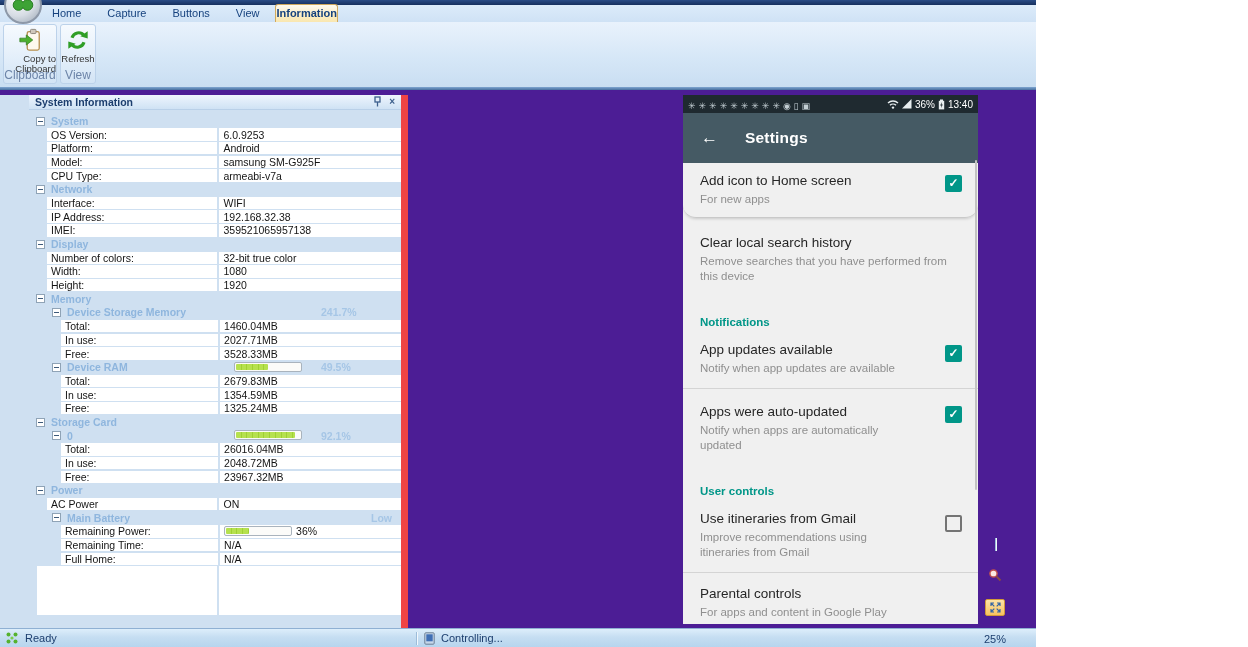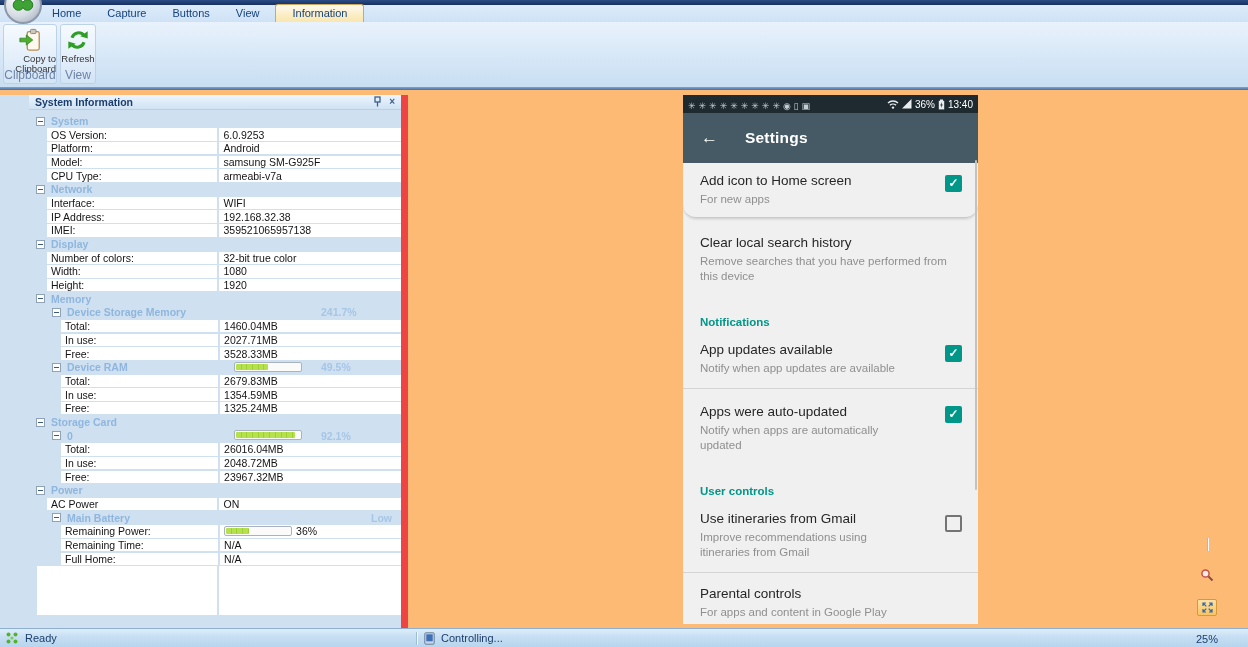--- a/index.html
+++ b/index.html
@@ -1,28 +1,28 @@
 <!DOCTYPE html>
 <html><head>
 <meta charset="utf-8">
 <style>
   html,body{margin:0;padding:0;}
-  #app{position:relative;width:1248px;height:647px;overflow:hidden;
-       background:#fdba74;font-family:"Liberation Sans",sans-serif;
+  #app{position:relative;width:1036px;height:647px;overflow:hidden;
+       background:#4c1d95;font-family:"Liberation Sans",sans-serif;
        -webkit-font-smoothing:antialiased;}
   
   #titlebar{position:absolute;left:0;top:0;width:100%;height:5px;background:linear-gradient(#2a4c86,#16305e);}
   #orb{position:absolute;left:4px;top:-14px;width:34px;height:34px;border-radius:50%;
        background:radial-gradient(circle at 35% 30%,#ffffff,#d6dce4 55%,#9aa6b4);
        border:2px solid #8d98a8;z-index:6;display:flex;align-items:center;justify-content:center;}
   #tabrow{position:absolute;left:0;top:5px;width:100%;height:17px;background:linear-gradient(#dcebfa,#cfe2f5);
           display:flex;align-items:flex-end;padding-left:42px;box-sizing:border-box;}
   .tab{font-size:11px;color:#16427e;padding:2px 10px 3px;margin-right:6px;white-space:nowrap;cursor:pointer;}
   .tab.active{background:linear-gradient(#fefaf0,#fbecc0 60%,#f9e6ae);border:1px solid #d0a95e;border-bottom:none;
-          border-radius:3px 3px 0 0;padding:2px 16px 4px;position:relative;top:1px;}
+          border-radius:3px 3px 0 0;padding:2px 0 4px;position:relative;top:1px;font-weight:bold;}
   
   #ribbon{position:absolute;left:0;top:22px;width:100%;height:65px;
           background:linear-gradient(#e9f2fc,#d6e7f7 55%,#c9def2);}
   .group{position:absolute;top:2px;height:60px;border:1px solid #bcd2ea;border-radius:3px;box-sizing:border-box;
          background:linear-gradient(#f6fafe,#e2eefa 60%,#d3e4f5);}
   #g1{left:3px;width:54px;} #g2{left:60px;width:36px;}
   .gbtn{display:flex;flex-direction:column;align-items:center;padding-top:3px;cursor:pointer;}
   .gbtn svg{width:24px;height:24px;}
   .blab{font-size:9.5px;line-height:10px;text-align:right;color:#333;margin-top:2px;}
   .glab{position:absolute;bottom:1px;left:0;right:0;text-align:center;font-size:12px;color:#6c84a8;}

